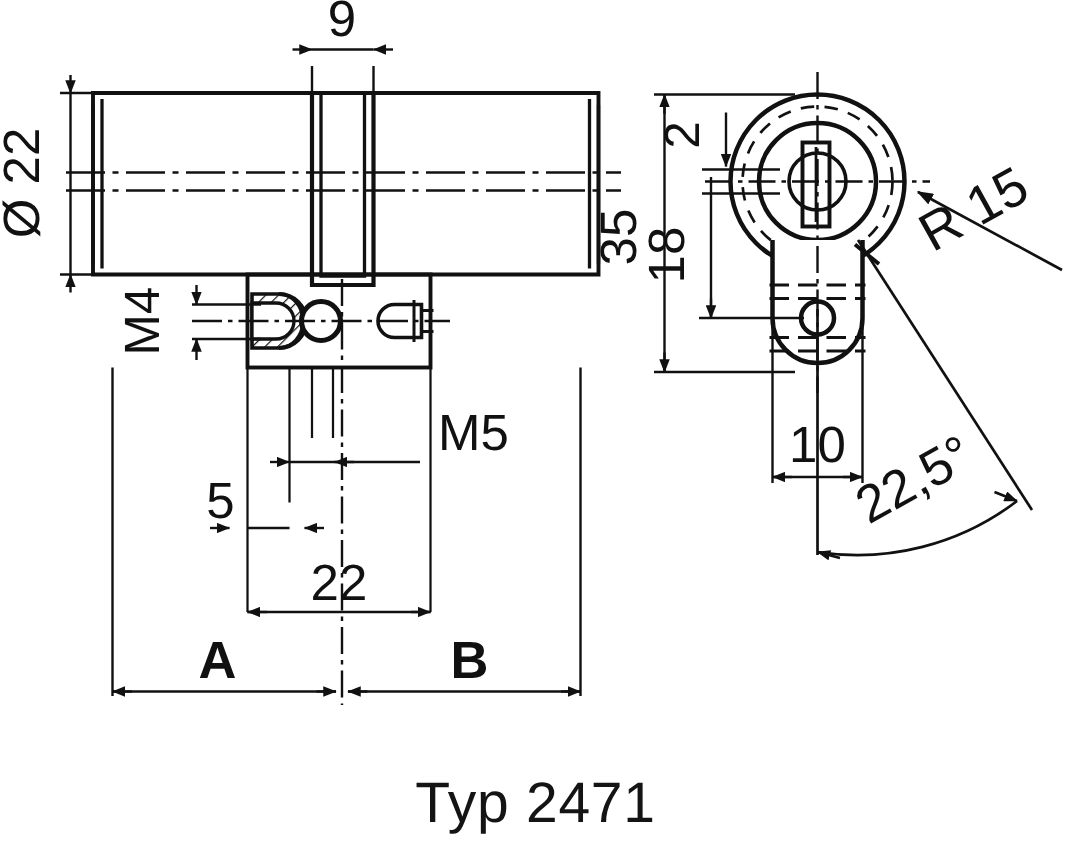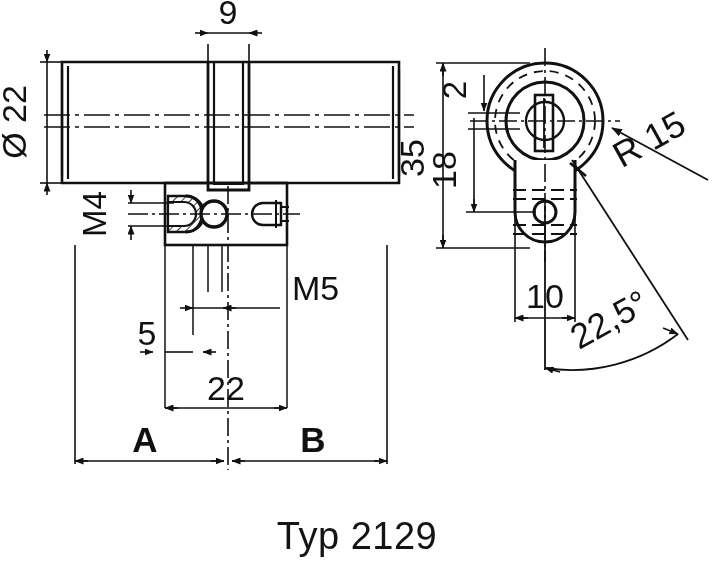--- a/index.html
+++ b/index.html
@@ -223,13 +223,13 @@
     <line x1="545" y1="206" x2="545" y2="370"></line>
     <line x1="572" y1="160" x2="688" y2="340"></line>
     <path d="M545,368 A175,175 0 0 0 678,334"></path>
     <line x1="560" y1="372" x2="545" y2="368" marker-end="url(#ahs)"></line>
     <line x1="663" y1="328" x2="678" y2="334" marker-end="url(#ahs)"></line>
   </g>
   <text x="615" y="330" font-size="35" text-anchor="middle" transform="rotate(-29 615 330)">22,5°</text>
 
 </svg>
 
-<div class="cap">Typ 2129</div>
+<div class="cap">Typ 2471</div>
 
 </body></html>

